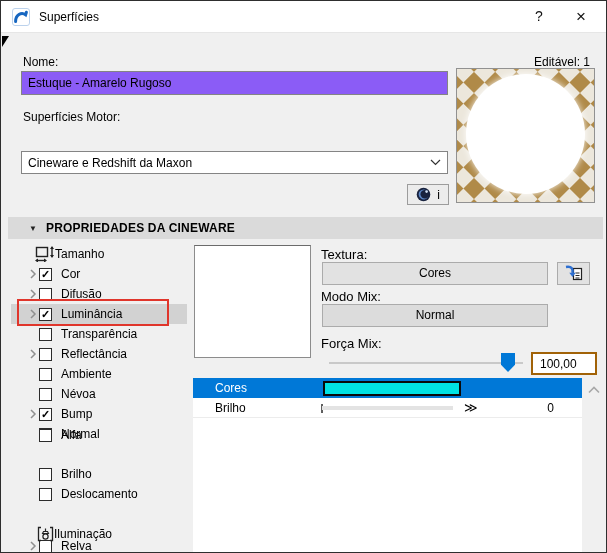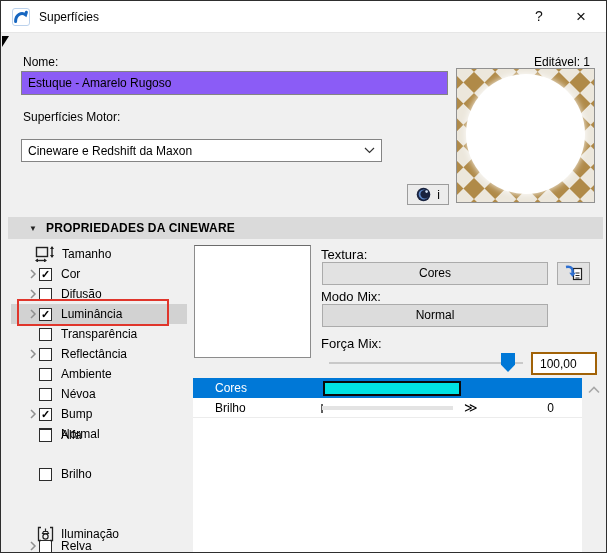--- a/index.html
+++ b/index.html
@@ -16,21 +16,21 @@
   .titlebar .title{margin-left:9px;}
   .tb-spacer{flex:1;}
   .tb-btn{width:42px;height:31px;line-height:31px;text-align:center;font-size:14px;color:#111;}
   .tb-btn.close{font-size:17px;margin-right:4px;}
   .logo{margin-left:11px;width:18px;height:18px;}
   
   .marker{left:1px;top:35px;width:0;height:0;border-top:11px solid #000;border-right:7px solid transparent;}
   
   .textbox{left:20px;top:70px;width:427px;height:24px;background:#8b5cf6;border:1px solid #848484;
     box-sizing:border-box;line-height:22px;padding:0 6px;}
-  .select{left:20px;top:138px;width:361px;height:23px;background:#fff;border:1px solid #848484;
+  .select{left:20px;top:150px;width:427px;height:23px;background:#fff;border:1px solid #848484;
     box-sizing:border-box;display:flex;align-items:center;padding:0 6px;}
   .select .sel-text{flex:1;}
   
   .preview{left:455px;top:67px;width:139px;height:135px;border:1px solid #919191;
     box-sizing:border-box;overflow:hidden;background:#ece7dc;}
   .checker{position:absolute;left:-45px;top:-45px;width:230px;height:230px;
     background:repeating-conic-gradient(#b08a48 0% 25%, #ece7dc 0% 50%);
     background-size:30px 30px;transform:rotate(45deg);}
   .sphere{position:absolute;left:9px;top:5px;width:119px;height:120px;border-radius:50%;
     background:#fff;box-shadow:0 0 7px rgba(255,255,255,.95);}
@@ -42,21 +42,21 @@
   .secbar .tri{font-size:8px;margin-left:21px;color:#222;}
   .secbar .sect{font-weight:bold;margin-left:9px;letter-spacing:.2px;}
   
   .trow{position:absolute;left:10px;width:176px;height:20px;display:flex;align-items:center;}
   .trow.sel{background:#d2d2d2;}
   .exp{width:12px;height:12px;margin-left:16px;flex:none;}
   .icon20{width:20px;height:16px;margin-left:24px;flex:none;}
   .cbox{width:13px;height:13px;flex:none;background:#fff;border:1px solid #2b2b2b;box-sizing:border-box;
     text-align:center;line-height:11px;font-size:11px;font-weight:bold;}
   .tlabel{margin-left:9px;}
-  .ilabel{margin-left:7px;text-align:center;}
+  .ilabel{text-align:center;}
   .redbox{left:16px;top:298px;width:152px;height:27px;border:2px solid #e0352b;box-sizing:border-box;z-index:6;}
   
   .preview2{left:193px;top:244px;width:117px;height:113px;background:#fff;border:1px solid #8c8c8c;
     border-top-color:#6b6b6b;box-sizing:border-box;}
   .flab{font-size:13px;}
   .btn{position:absolute;height:23px;background:#e2e2e2;border:1px solid #ababab;box-sizing:border-box;
     text-align:center;line-height:21px;}
   .loadbtn{left:556px;top:261px;width:33px;height:23px;display:flex;align-items:center;justify-content:center;}
   .track{left:328px;top:361px;width:194px;height:2px;background:#c9c9c9;}
   .thumb{left:500px;top:352px;width:14px;height:19px;background:#0078d7;
@@ -208,20 +208,25 @@
     <span class="cbox"></span>
     <span class="tlabel">Alfa</span>
   </div>
 
   <div class="trow" style="top:463px;">
     <span class="exp"></span>
     <span class="cbox"></span>
     <span class="tlabel">Brilho</span>
   </div>
 
+  <div class="trow" style="top:483px;">
+    <span class="exp"></span>
+    <span class="cbox"></span>
+    <span class="tlabel">Deslocamento</span>
+  </div>
 
   <div class="trow" style="top:503px;margin-top:32px;">
     <svg class="exp" viewBox="0 0 12 12">
         <polyline points="4,2 8,6 4,10" fill="none" stroke="#8f8f8f" stroke-width="1.5"></polyline>
       </svg>
     <span class="cbox"></span>
     <span class="tlabel">Relva</span>
   </div>
 
   <div class="trow" style="top:523px;">

